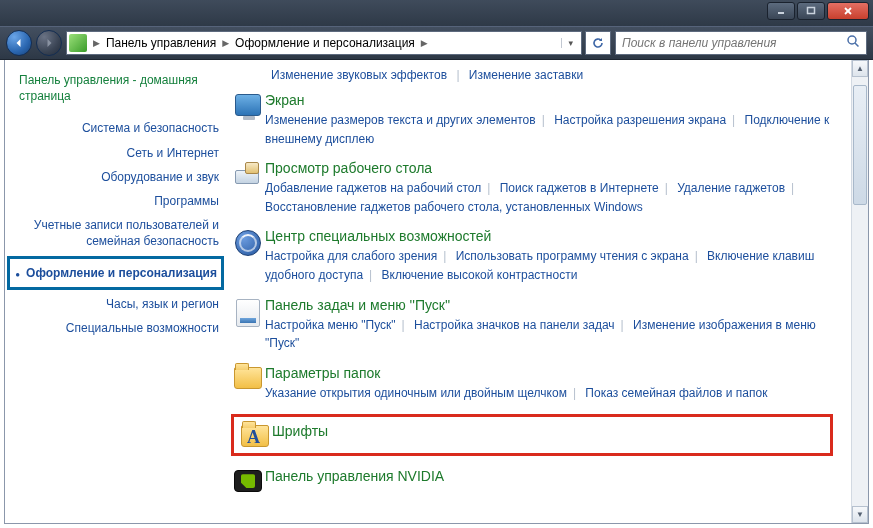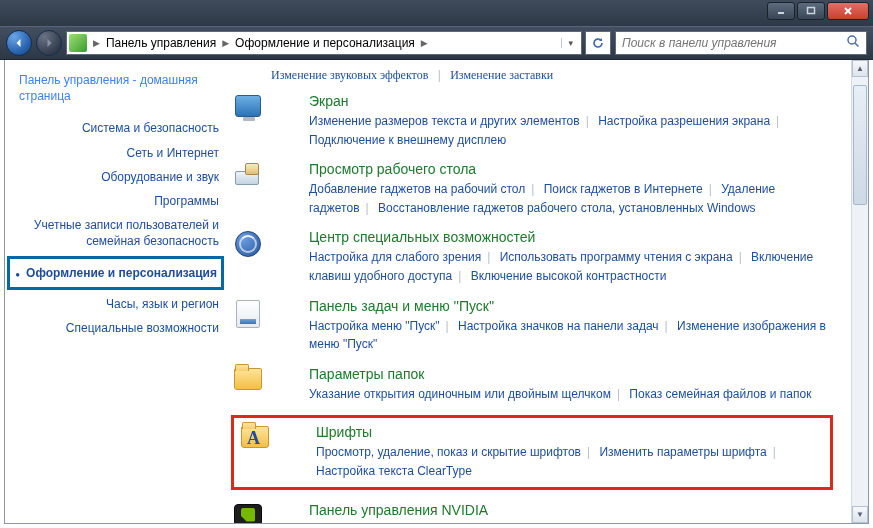--- a/index.html
+++ b/index.html
@@ -66,36 +66,36 @@
   flex: 1; border: none; outline: none; font-size: 12px; font-style: italic; color: #808693; background: transparent;
 }
 .search-ic svg { stroke: #4a6fa8; fill: none; }
 
 .content-wrap { flex: 1; display: flex; overflow: hidden; background: #fff; border: 1px solid #8b97ab; border-top: none; margin: 0 4px 4px 4px; }
 
 .sidebar {
   width: 222px; padding: 12px 8px 12px 14px; font-size: 12px;
   border-right: 0; overflow-y: auto;
 }
-.side-home { color: #3b82f6; margin-bottom: 12px; line-height: 1.35; }
+.side-home { color: #15803d; margin-bottom: 12px; line-height: 1.35; }
 .side-cats { display: flex; flex-direction: column; text-align: right; }
 .side-link { color: #1c4e9c; padding: 4px 0; cursor: pointer; line-height: 1.35; }
 .side-current {
   position: relative; padding: 6px 4px; border: 3px solid #0369a1; margin: 2px -5px 2px -12px;
   font-weight: bold; color: #1c4e9c; line-height: 1.35;
 }
 .side-bullet { font-size: 8px; margin-right: 6px; }
 
 .main { flex: 1; padding: 8px 18px 8px 4px; font-size: 12px; overflow-y: auto; }
 
 .top-links { margin-bottom: 10px; padding-left: 40px; }
-.top-links a { color: #1c4e9c; text-decoration: none; font-family: Liberation Serif, serif; }
+.top-links a { color: #1c4e9c; text-decoration: none; }
 .sep { color: #b6c0ce; margin: 0 6px; }
 
-.section { display: flex; margin-bottom: 12px; gap: 44px; }
+.section { display: flex; margin-bottom: 12px; }
 .section.boxed { border: 3px solid #d92a1c; padding: 6px 4px; }
 .sec-icon { width: 34px; flex-shrink: 0; display: flex; align-items: flex-start; justify-content: center; padding-top: 2px; }
 .sec-body { flex: 1; }
 .sec-title { color: #1d7a2c; font-size: 14px; margin-bottom: 3px; cursor: pointer; }
 .sec-links { line-height: 1.55; }
 .sec-links a { color: #1c4e9c; text-decoration: none; }
 
 .icon-monitor { width: 26px; height: 22px; background: linear-gradient(to bottom, #6db0e5, #2c73b6); border-radius: 3px; border: 1px solid #2a5a8c; position: relative; }
 .icon-monitor::after { content: ""; position: absolute; bottom: -5px; left: 7px; width: 12px; height: 4px; background: #b0bac7; border-radius: 1px; }
 
@@ -257,21 +257,20 @@
               <div class="sec-title">Параметры папок</div>
               <div class="sec-links"><a href="#">Указание открытия одиночным или двойным щелчком</a><span class="sep">|</span> <a href="#">Показ семейная файлов и папок</a></div>
             </div>
           </div>
           <div class="section boxed">
             <div class="sec-icon">
               <div class="icon-font"></div>
             </div>
             <div class="sec-body">
               <div class="sec-title">Шрифты</div>
-              <div class="sec-links"><a href="#">Просмотр, удаление, показ и скрытие шрифтов</a><span class="sep">|</span> <a href="#">Изменить параметры шрифта</a><span class="sep">|</span> <a href="#">Настройка текста ClearType</a></div>
             </div>
           </div>
           <div class="section">
             <div class="sec-icon">
               <div class="icon-nvidia">
                 <span></span>
               </div>
             </div>
             <div class="sec-body">
               <div class="sec-title">Панель управления NVIDIA</div>

